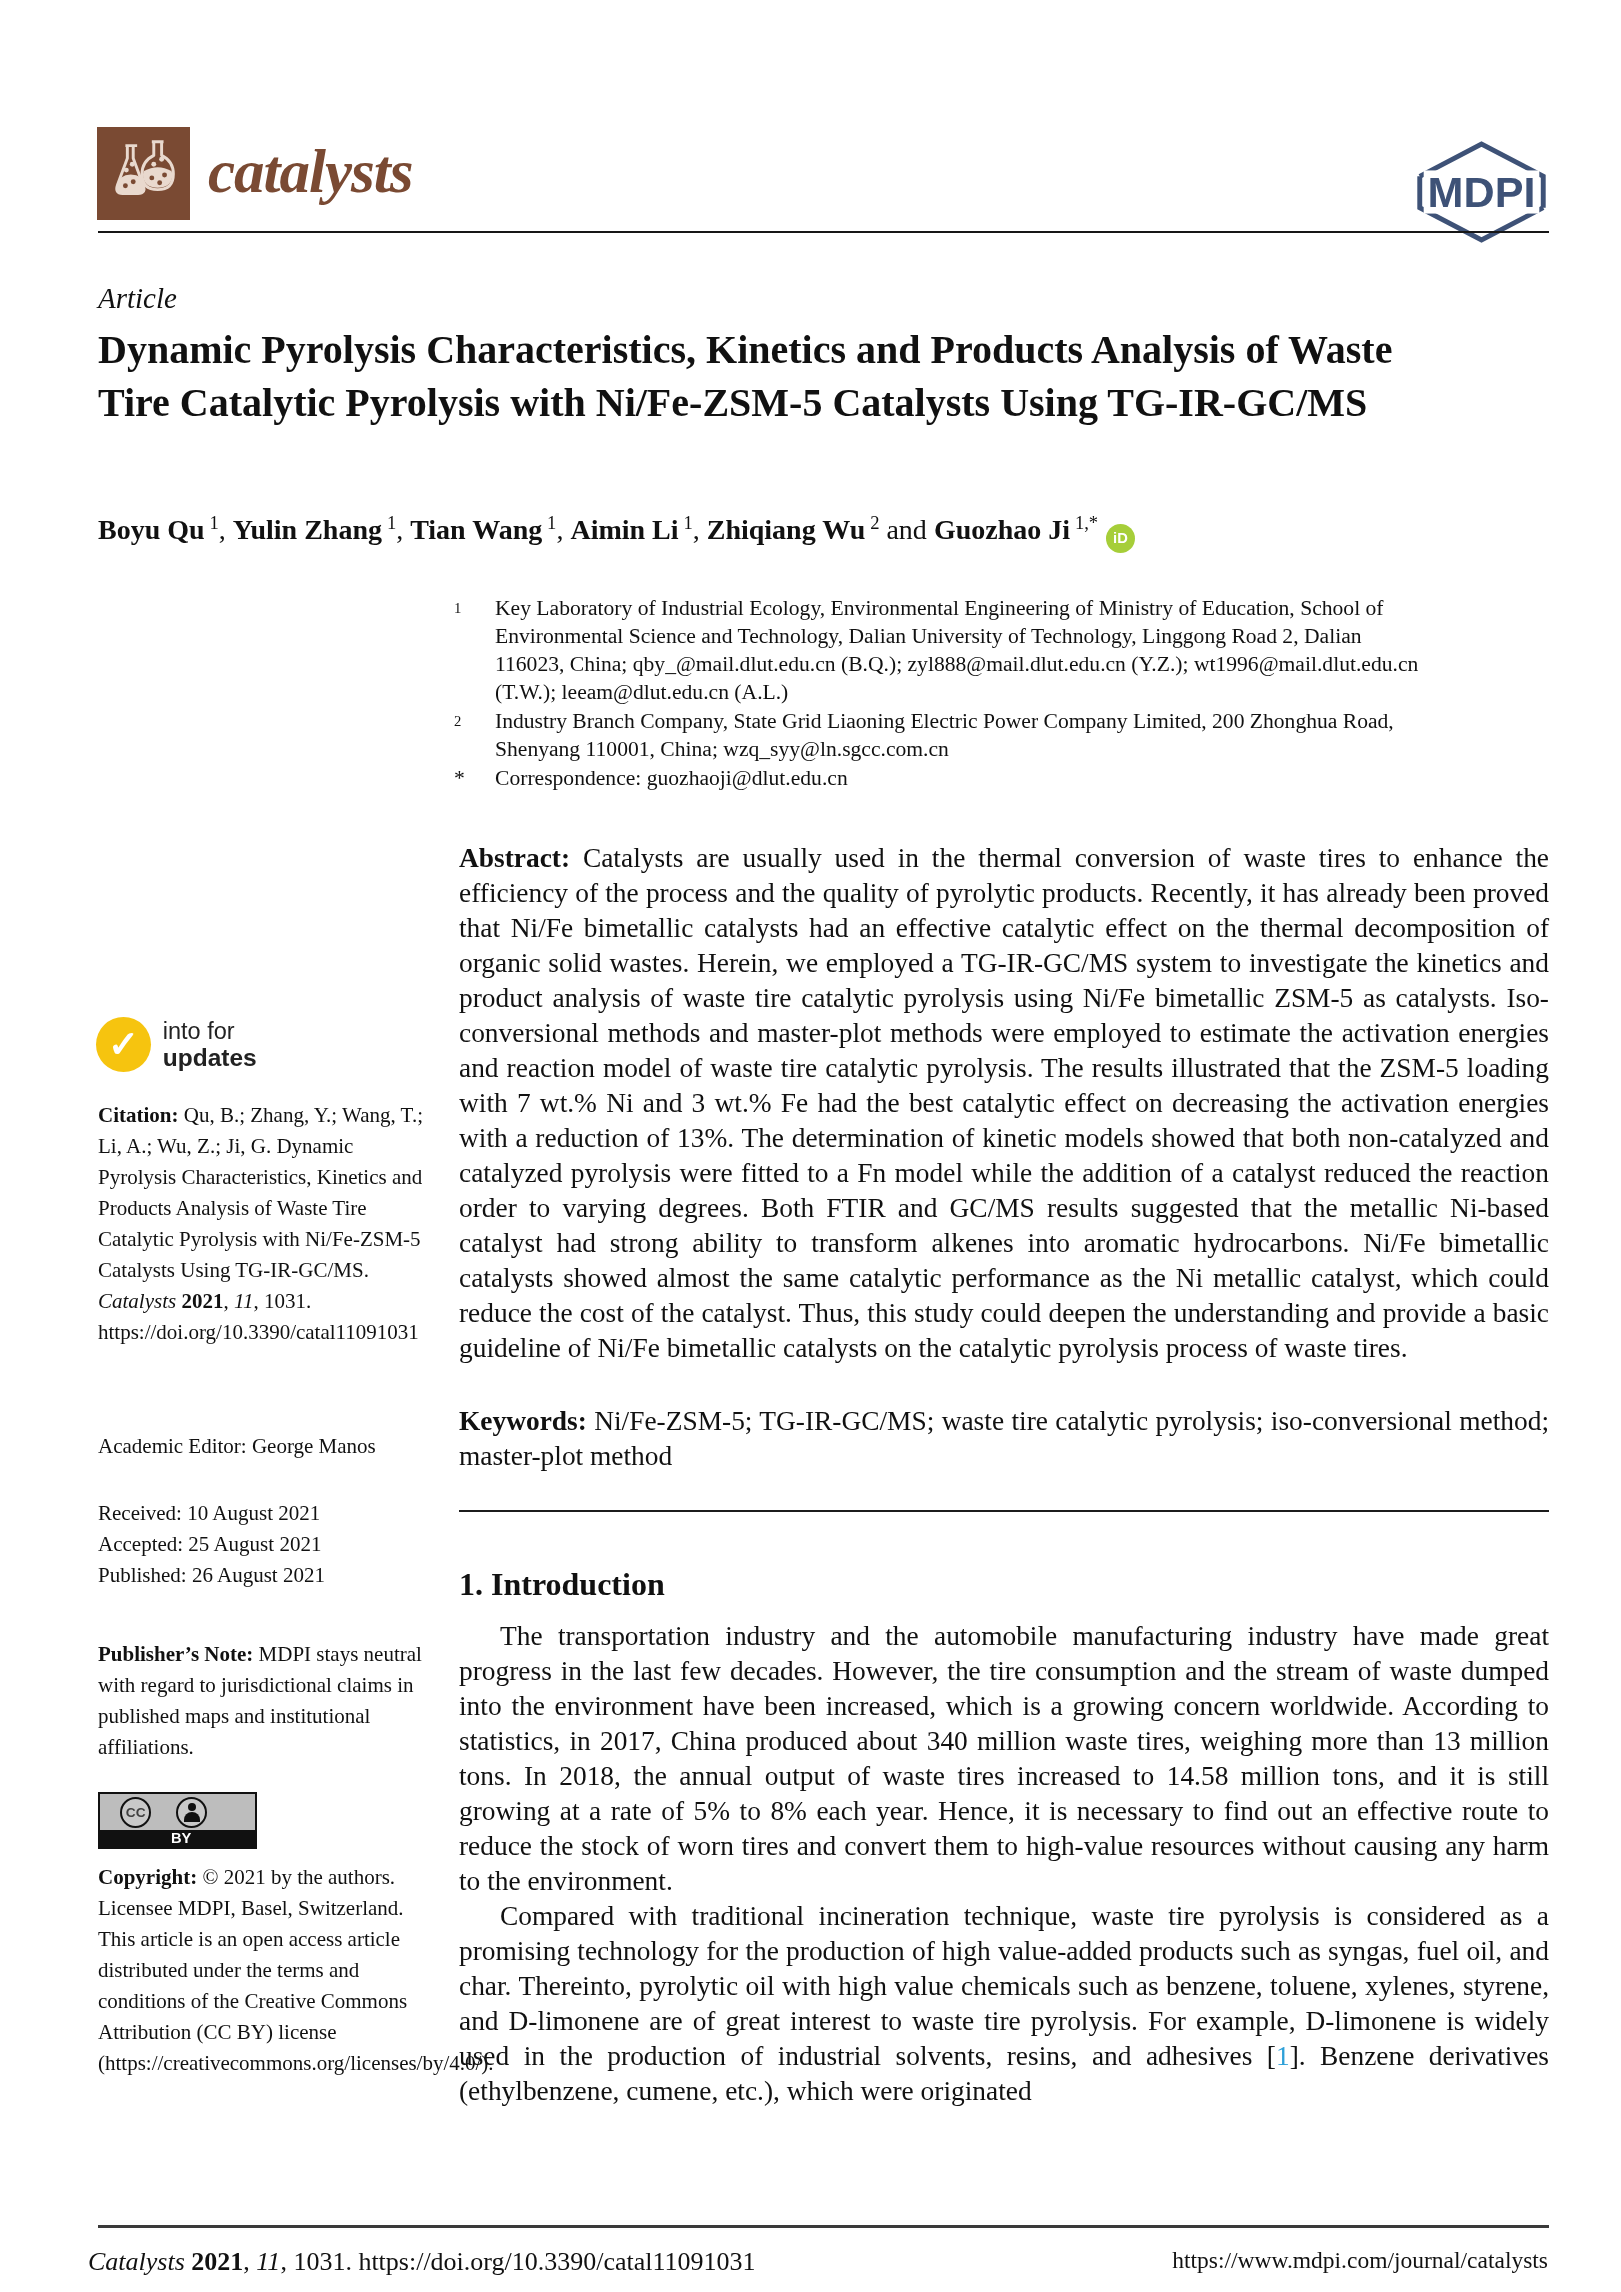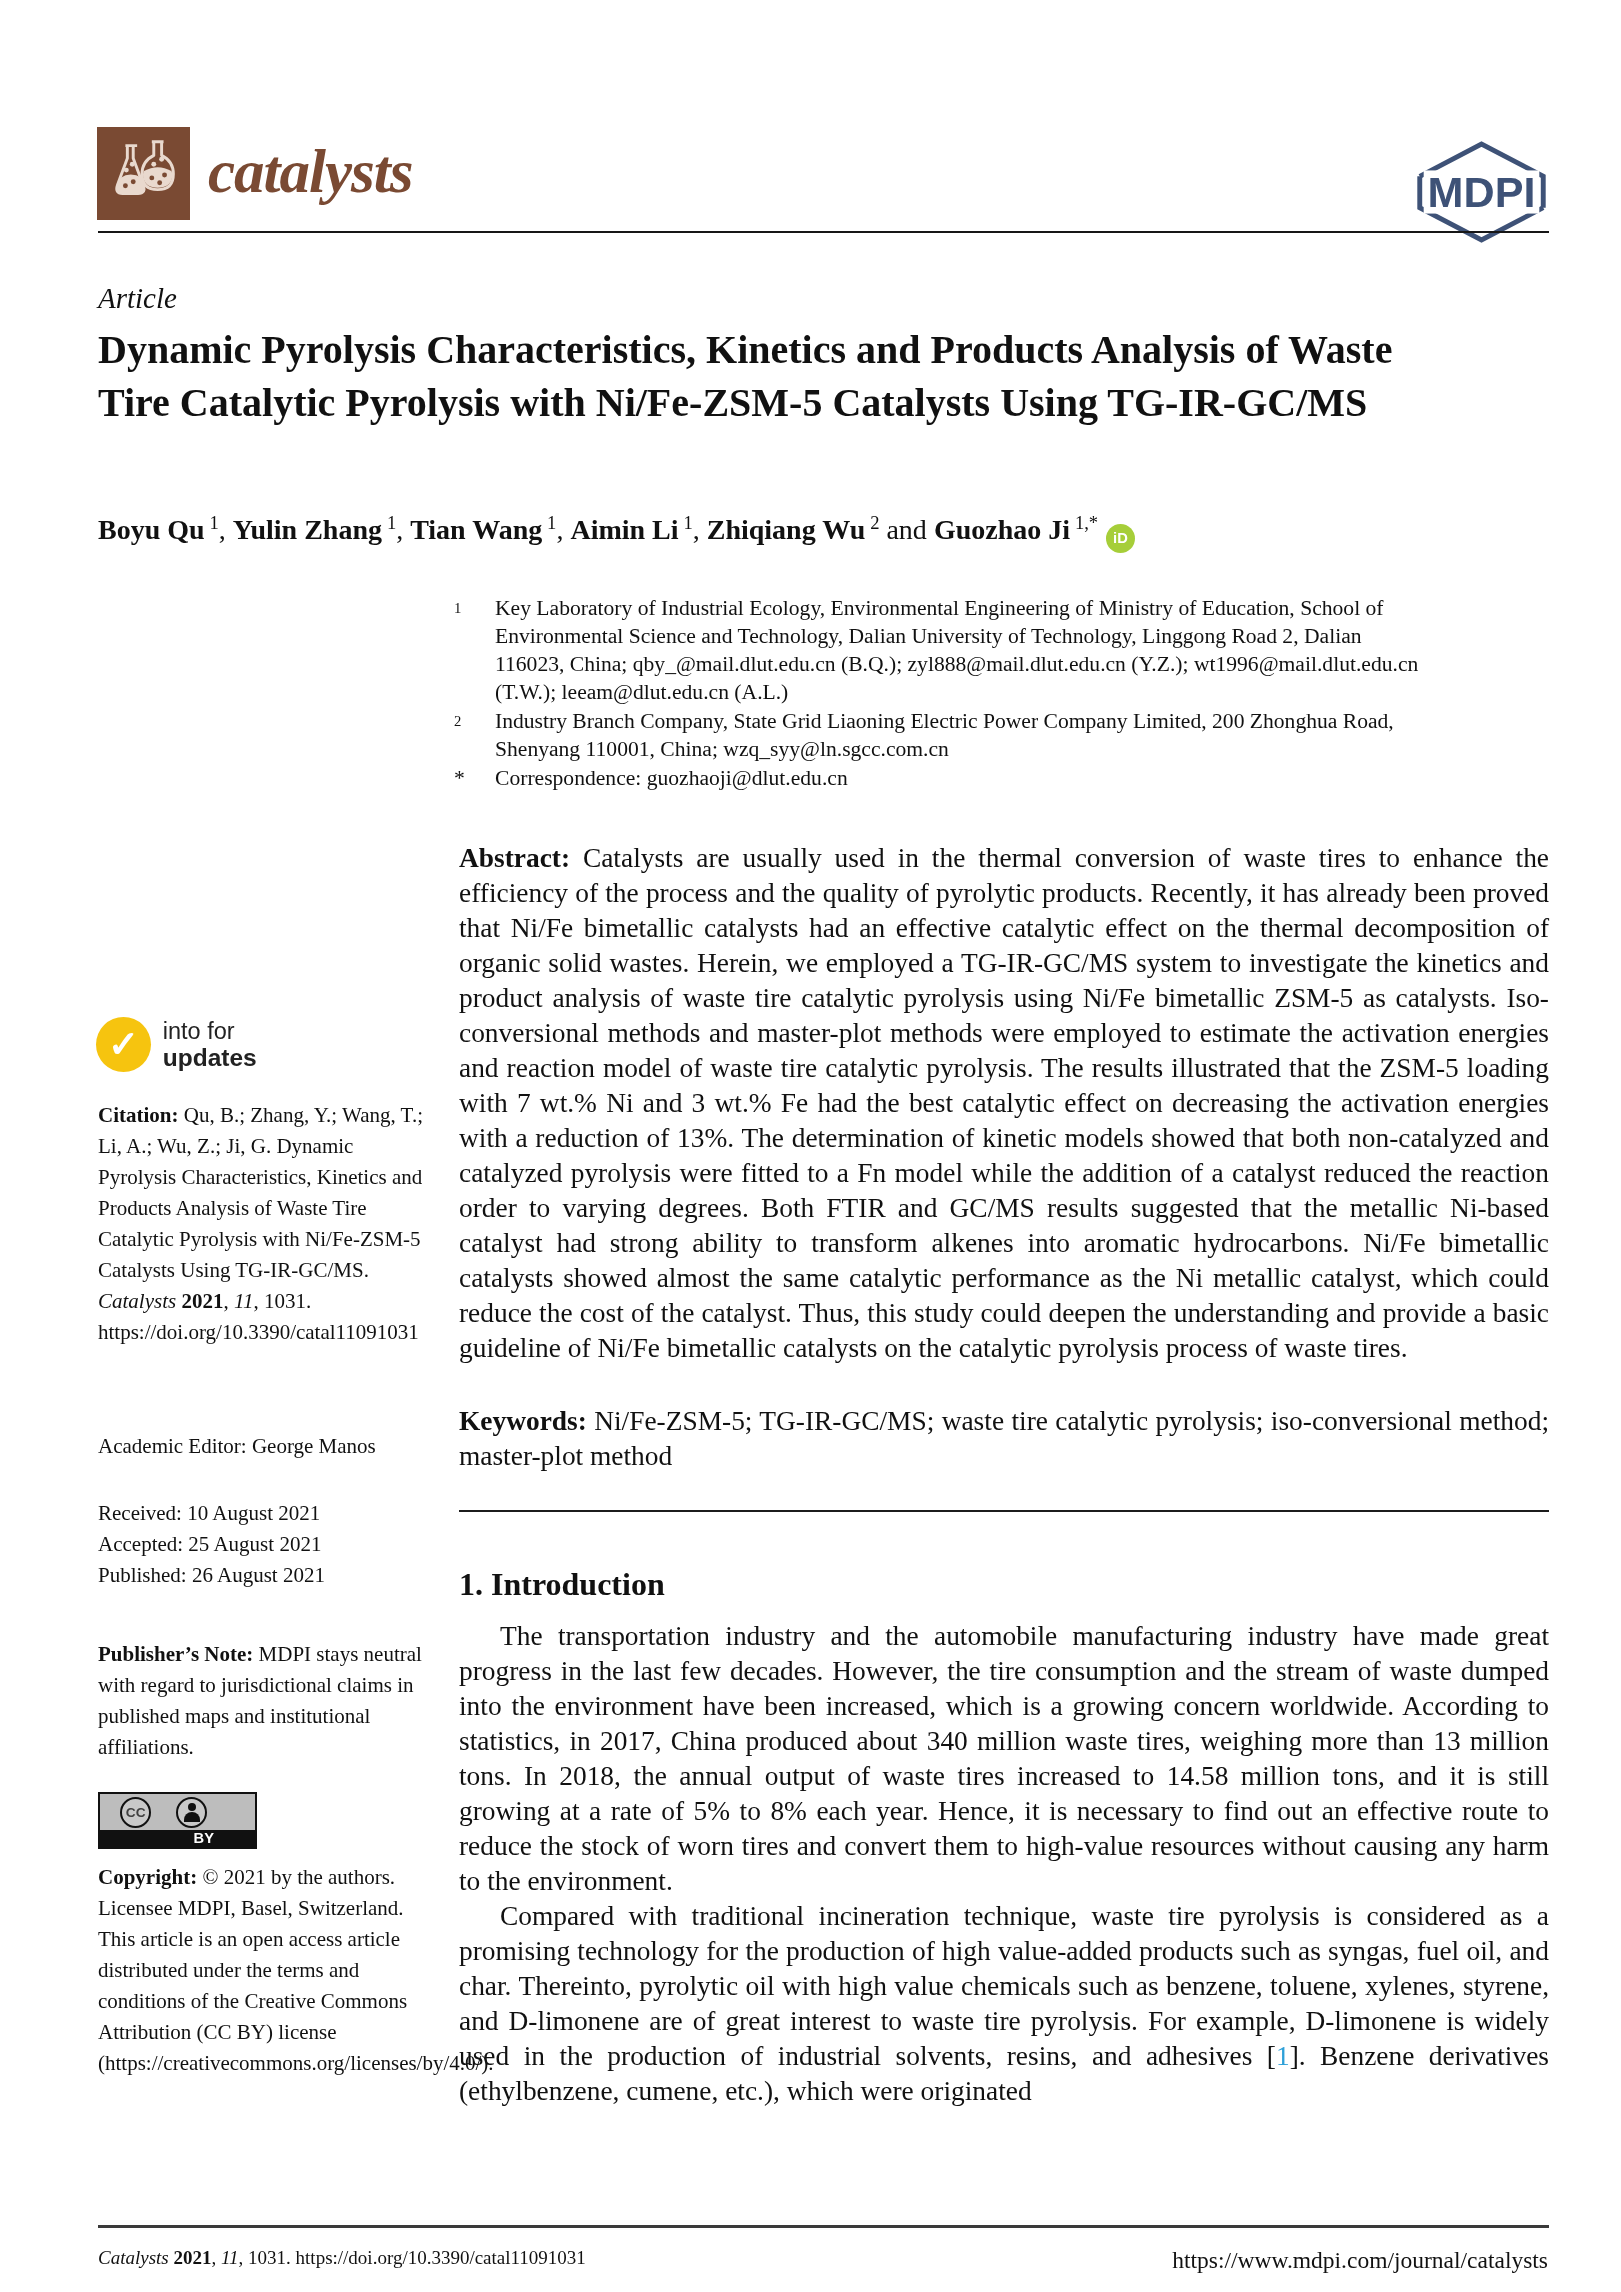--- a/index.html
+++ b/index.html
@@ -60,34 +60,34 @@
   .check-text .l2{font-weight:bold;font-size:24.5px;}
   .cit{top:1100px;}
   .ed{top:1431px;}
   .dates{top:1498px;}
   .pubnote{top:1639px;}
   .copyright{top:1862px;}
   
   .cc-badge{position:absolute;left:98px;top:1792px;width:159px;height:57px;background:#bdbdbd;border:2.9px solid #111;box-sizing:border-box;cursor:pointer;}
   .cc-bar{position:absolute;left:0;bottom:0;width:100%;height:16.7px;background:#111;}
   .cc-by{
-    position:absolute;left:71px;bottom:-1px;width:43px;text-align:right;
+    position:absolute;left:71px;bottom:-1px;width:43px;text-align:left;
     color:#fff;font-family:"Liberation Sans",sans-serif;font-weight:bold;font-size:14.7px;line-height:17.6px;
   }
   .cc-circle{
     position:absolute;top:2.9px;width:27.4px;height:27.4px;border:2.9px solid #111;border-radius:50%;
     background:#c9c9c9;text-align:center;
   }
   .cc-c1{left:20px;font-family:"Liberation Sans",sans-serif;font-weight:bold;font-size:13.7px;line-height:27.4px;color:#404040;}
   .cc-c2{left:76px;}
   .cc-head{position:absolute;left:9.8px;top:3.9px;width:7.8px;height:7.8px;border-radius:50%;background:#111;}
   .cc-body{position:absolute;left:5.9px;top:12.7px;width:15.7px;height:10.8px;border-radius:7.8px 7.8px 0 0;background:#111;}
   
   .hr-footer{position:absolute;left:98px;top:2225px;width:1451px;height:2.9px;background:#3a3a3a;}
-  .footer-left{position:absolute;left:98px;top:2247px;font-size:19px;}
+  .footer-left{position:absolute;left:88px;top:2247px;font-size:26px;}
   .footer-right{position:absolute;right:73px;top:2247px;font-size:23.5px;}
   .it{font-style:italic;} .bd{font-weight:bold;}
 </style>
 </head>
 <body>
 
 <div class="page">
 
   <div class="logo-block">
     <svg viewBox="0 0 95 95" width="93" height="93">

